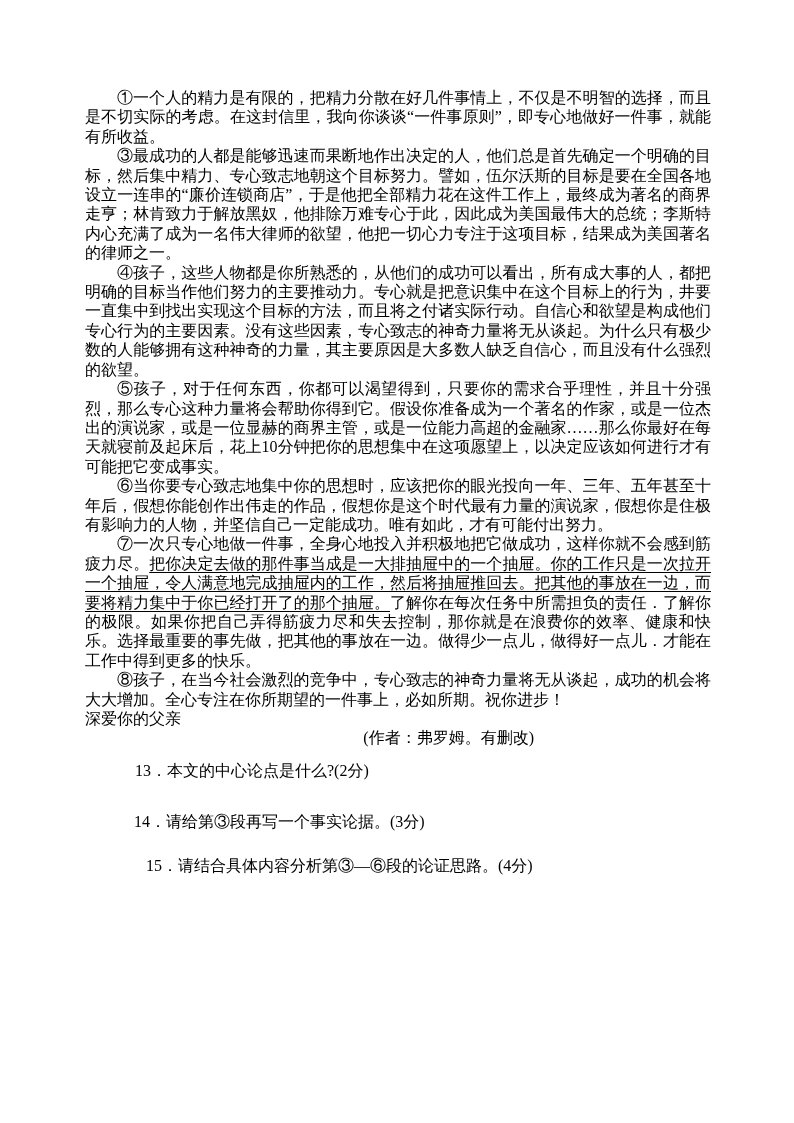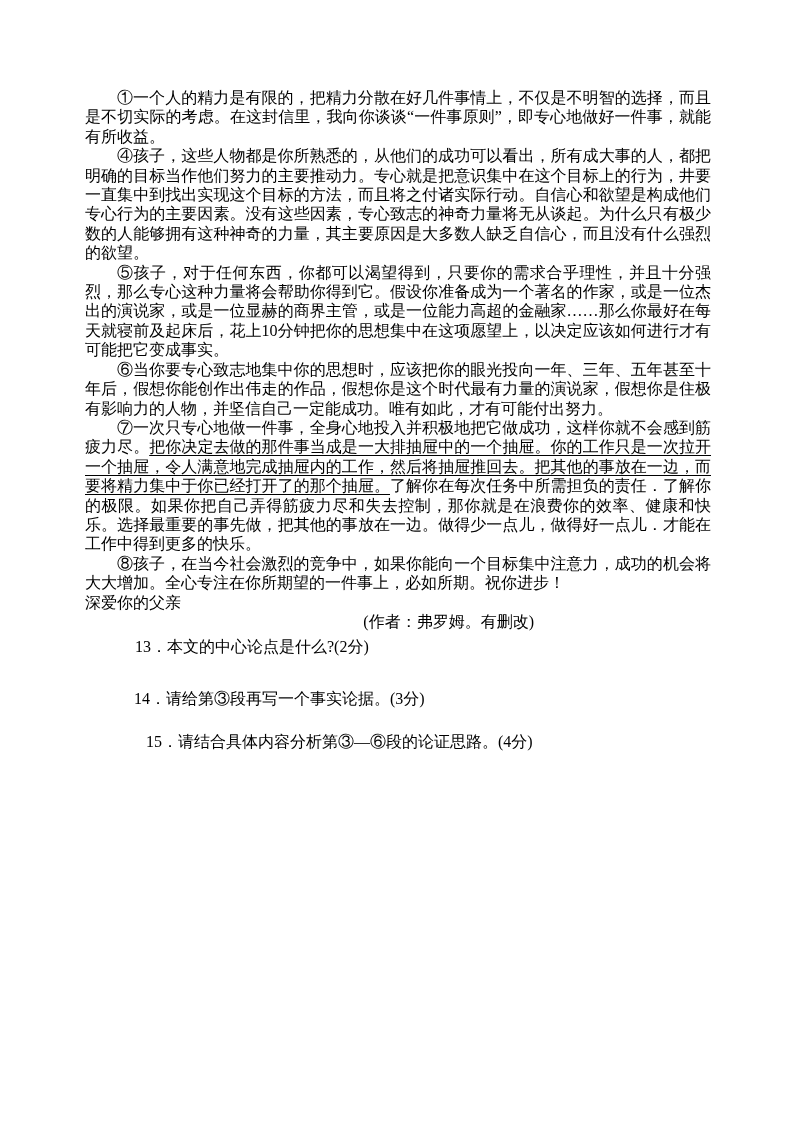--- a/index.html
+++ b/index.html
@@ -40,34 +40,35 @@
     padding-right: 153px;
   }
   p.attribution {
     text-indent: 0;
     text-align: right;
     padding-right: 177px;
   }
   p.question {
     text-align: left;
   }
-  p.q13 { text-indent: 50px; margin-top: 6px; }
+  p.q13 { text-indent: 50px; margin-top: 13px; }
   p.q14 { text-indent: 49px; margin-top: 32px; }
   p.q15 { text-indent: 61px; margin-top: 24px; }
 </style>
 </head>
 <body>
 
 <div class="page">
   <div class="content">
     <p>①一个人的精力是有限的，把精力分散在好几件事情上，不仅是不明智的选择，而且是不切实际的考虑。在这封信里，我向你谈谈“一件事原则”，即专心地做好一件事，就能有所收益。</p>
+    <p>③最成功的人都是能够迅速而果断地作出决定的人，他们总是首先确定一个明确的目标，然后集中精力、专心致志地朝这个目标努力。譬如，伍尔沃斯的目标是要在全国各地设立一连串的“廉价连锁商店”，于是他把全部精力花在这件工作上，最终成为著名的商界走亨；林肯致力于解放黑奴，他排除万难专心于此，因此成为美国最伟大的总统；李斯特内心充满了成为一名伟大律师的欲望，他把一切心力专注于这项目标，结果成为美国著名的律师之一。</p>
     <p>④孩子，这些人物都是你所熟悉的，从他们的成功可以看出，所有成大事的人，都把明确的目标当作他们努力的主要推动力。专心就是把意识集中在这个目标上的行为，井要一直集中到找出实现这个目标的方法，而且将之付诸实际行动。自信心和欲望是构成他们专心行为的主要因素。没有这些因素，专心致志的神奇力量将无从谈起。为什么只有极少数的人能够拥有这种神奇的力量，其主要原因是大多数人缺乏自信心，而且没有什么强烈的欲望。</p>
     <p>⑤孩子，对于任何东西，你都可以渴望得到，只要你的需求合乎理性，并且十分强烈，那么专心这种力量将会帮助你得到它。假设你准备成为一个著名的作家，或是一位杰出的演说家，或是一位显赫的商界主管，或是一位能力高超的金融家……那么你最好在每天就寝前及起床后，花上10分钟把你的思想集中在这项愿望上，以决定应该如何进行才有可能把它变成事实。</p>
     <p>⑥当你要专心致志地集中你的思想时，应该把你的眼光投向一年、三年、五年甚至十年后，假想你能创作出伟走的作品，假想你是这个时代最有力量的演说家，假想你是住极有影响力的人物，并坚信自己一定能成功。唯有如此，才有可能付出努力。</p>
     <p><span>⑦一次只专心地做一件事，全身心地投入并积极地把它做成功，这样你就不会感到筋疲力尽。</span><span class="u">把你决定去做的那件事当成是一大排抽屉中的一个抽屉。你的工作只是一次拉开一个抽屉，令人满意地完成抽屉内的工作，然后将抽屉推回去。把其他的事放在一边，而要将精力集中于你已经打开了的那个抽屉。</span><span>了解你在每次任务中所需担负的责任．了解你的极限。如果你把自己弄得筋疲力尽和失去控制，那你就是在浪费你的效率、健康和快乐。选择最重要的事先做，把其他的事放在一边。做得少一点儿，做得好一点儿．才能在工作中得到更多的快乐。</span></p>
-    <p>⑧孩子，在当今社会激烈的竞争中，如果你能向一个目标集中注意力，成功的机会将大大增加。全心专注在你所期望的一件事上，必如所期。祝你进步！</p>
+    <p>⑧孩子，在当今社会激烈的竞争中，专心致志的神奇力量将无从谈起，成功的机会将大大增加。全心专注在你所期望的一件事上，必如所期。祝你进步！</p>
     <p class="signature">深爱你的父亲</p>
     <p class="attribution">(作者：弗罗姆。有删改)</p>
     <p class="question q13">13．本文的中心论点是什么?(2分)</p>
     <p class="question q14">14．请给第③段再写一个事实论据。(3分)</p>
     <p class="question q15">15．请结合具体内容分析第③—⑥段的论证思路。(4分)</p>
   </div>
 </div>
 
 </body></html>

